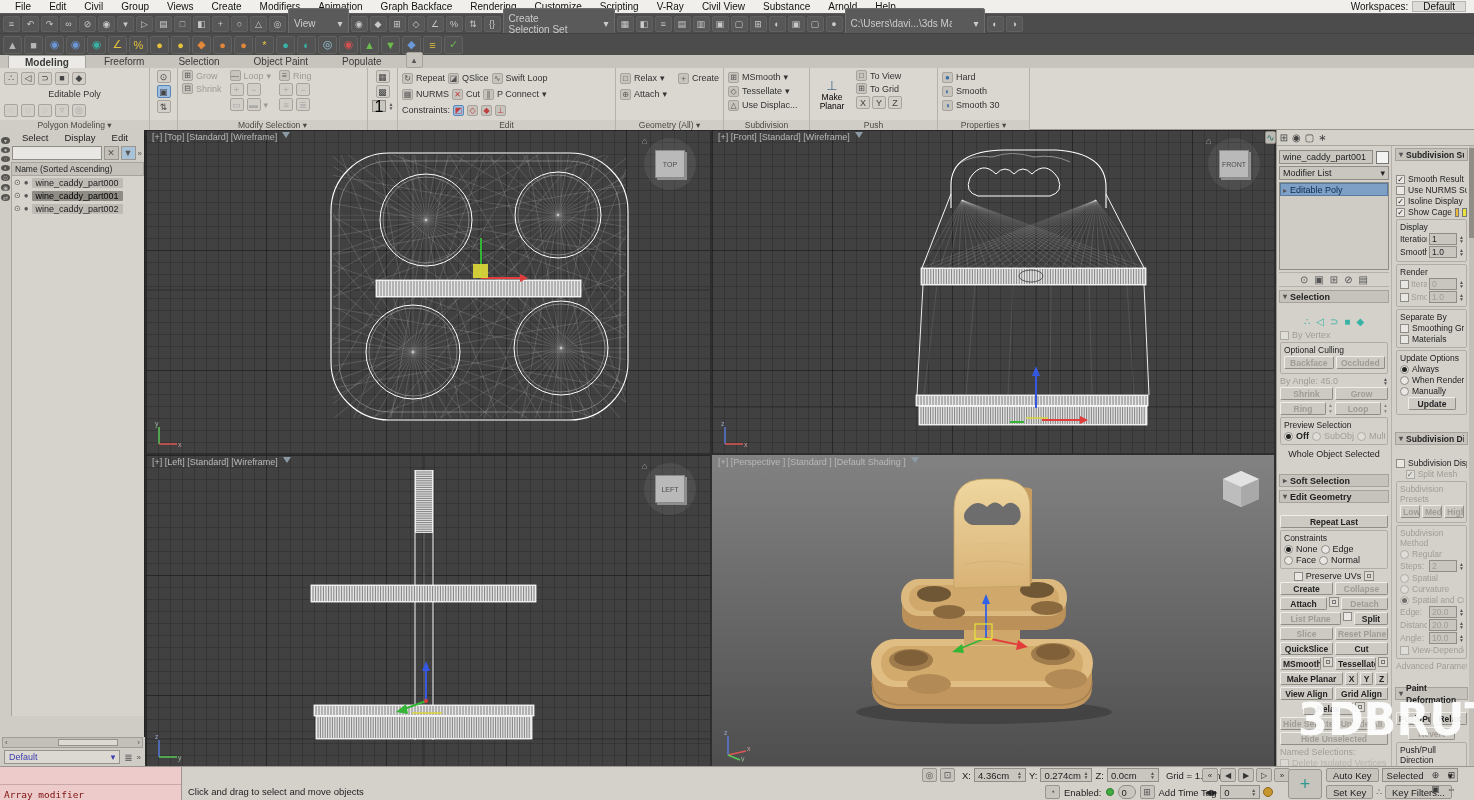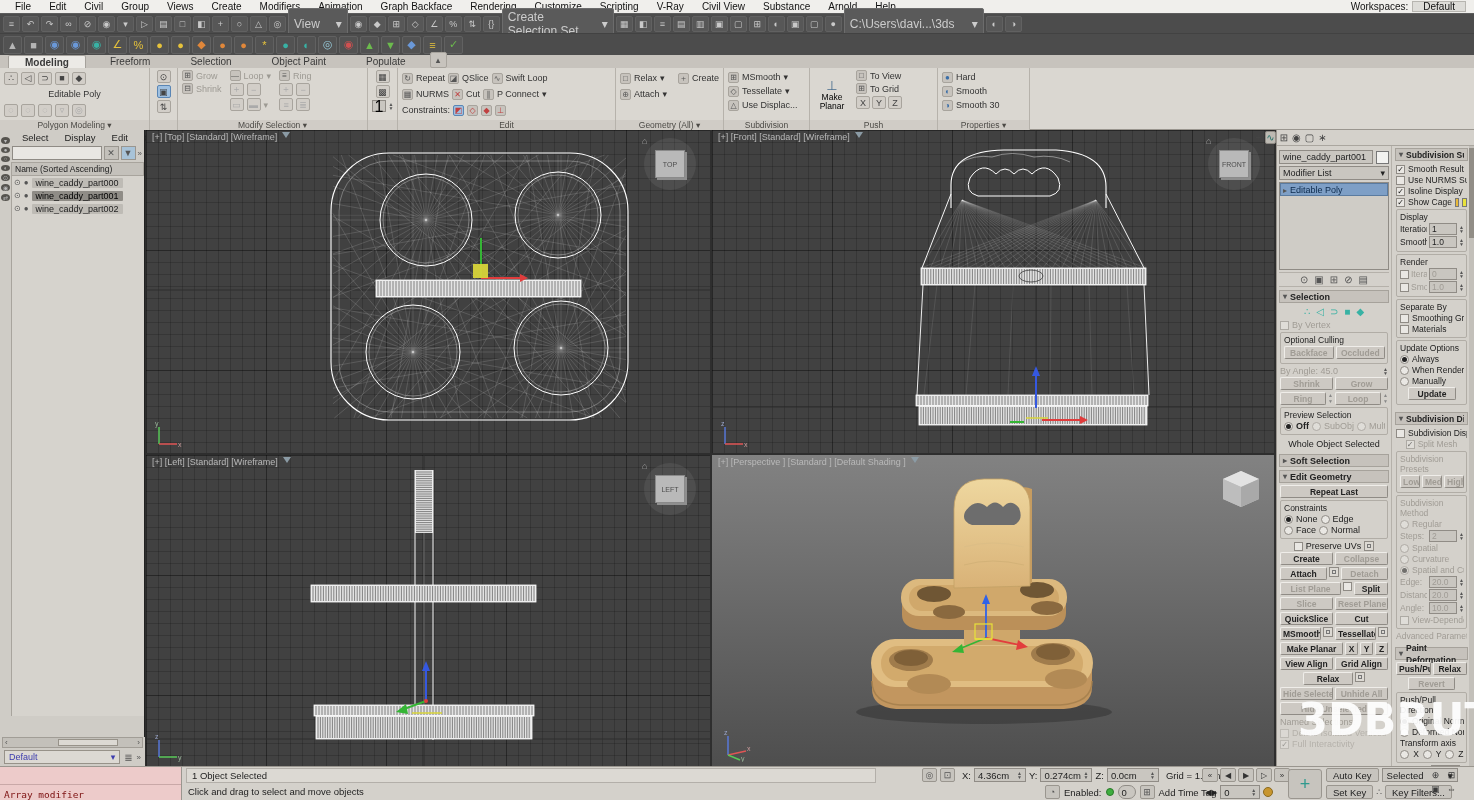--- a/index.html
+++ b/index.html
@@ -9,21 +9,21 @@
 #menubar{position:absolute;left:0;top:0;width:1474px;height:13px;background:#f0efec;display:flex;align-items:center;font-size:10px;color:#111;padding-left:6px;}
 #menubar .mi{padding:0 9px;cursor:default;}
 #menubar .ws{margin-left:auto;display:flex;align-items:center;gap:4px;padding-right:8px;}
 #menubar .wsv{background:#dddcd8;border:1px solid #b7b5b0;padding:0 10px;height:11px;line-height:10px;}
 
 .tbar{position:absolute;left:0;width:1474px;background:#4c4c4c;display:flex;align-items:center;gap:2px;padding:0 3px;}
 #tb1{top:13px;height:20px;border-top:1px solid #5d5d5d;}
 #tb2{top:33px;height:22px;border-top:1px solid #424242;}
 .tbi{min-width:17px;height:16px;border-radius:2px;background:#575757;border:1px solid #616161;color:#c9c9c9;font-size:9px;display:inline-flex;align-items:center;justify-content:center;padding:0 1px;}
 #tb2 .tbi{min-width:19px;height:18px;font-size:11px;background:#525252;}
-.tbfield{height:32px;background:#5a5a5a;border:1px solid #6c6c6c;color:#cccccc;font-size:12px;display:inline-flex;align-items:center;gap:16px;padding:0 5px;border-radius:2px;}
+.tbfield{height:32px;background:#5a5a5a;border:1px solid #6c6c6c;color:#cccccc;font-size:10px;display:inline-flex;align-items:center;gap:22px;padding:0 5px;border-radius:2px;}
 .c-teal{color:#38b2a4;} .c-yel{color:#e6c23b;} .c-org{color:#e0873a;} .c-blu{color:#6a98d8;} .c-grn{color:#6cbb4d;} .c-red{color:#d05050;} .c-gry{color:#b5b5b5;} .c-gry2{color:#9ad0e0;}
 .i-down::before{content:"▾";}
 
 #ribbon{position:absolute;left:0;top:55px;width:1474px;height:75px;background:#dad7d1;border-bottom:1px solid #9a968f;}
 #rtabs{height:13px;display:flex;align-items:flex-end;font-size:10px;color:#3a3a3a;background:#c7c3bd;padding-left:8px;gap:2px;}
 #rtabs .rtab{padding:0 16px;height:13px;line-height:13px;}
 #rtabs .rtab.sel{background:#eceae6;border:1px solid #a5a19b;border-bottom:none;border-radius:2px 2px 0 0;font-weight:bold;}
 #rbody{position:absolute;top:13px;left:0;height:62px;display:flex;}
 .rsec{border-right:1px solid #b6b2ab;display:flex;flex-direction:column;}
 .rsec-c{flex:1;padding:2px 4px;position:relative;}
@@ -84,21 +84,21 @@
 .swatch{width:13px;height:13px;background:#f2f2f0;border:1px solid #777;}
 .ddrow{display:flex;background:#c9c6c0;border:1px solid #8f8b85;height:14px;line-height:13px;padding:0 3px;justify-content:space-between;margin-bottom:2px;}
 #stackbox{background:#cfccc6;border:1px solid #8f8b85;height:88px;margin-bottom:2px;}
 .stackrow{display:flex;align-items:center;gap:3px;background:#7e9fc6;color:#0d2b4d;height:13px;padding:0 2px;border:1px solid #5a7ba0;}
 #stacktools{display:flex;gap:6px;justify-content:center;padding:1px 0;border-top:1px solid #b5b1aa;border-bottom:1px solid #b5b1aa;margin-bottom:3px;}
 #stacktools span{font-size:10px;color:#555;}
 
 .ro{margin-bottom:3px;}
 .ro-h{background:#c6c2bc;border:1px solid #a6a29b;font-weight:bold;font-size:9px;padding:0 3px;height:13px;line-height:12px;display:flex;align-items:center;gap:3px;}
 #cmdr .ro-h{font-size:8.5px;}
-.ro-c{padding:2px 1px;}
+.ro-c{padding:12px 1px;}
 .arr::before{content:"▾";font-size:8px;color:#555;}
 .arr.r::before{content:"▸";}
 .b{display:block;background:#cdc9c3;border:1px solid;border-color:#efede9 #8f8b85 #8f8b85 #efede9;border-radius:2px;font-size:8.5px;text-align:center;height:13px;line-height:12px;color:#222;white-space:nowrap;overflow:hidden;padding:0 2px;}
 .b.dis{color:#a09c95;}
 .brow{display:flex;gap:2px;margin-bottom:2px;}
 .brow .b{flex:1;font-weight:bold;}
 .mini{width:10px;height:10px;border:1px solid #8f8b85;background:#dcd9d3;display:inline-block;position:relative;flex:none !important;}
 .mini::after{content:"";position:absolute;left:2px;top:2px;right:2px;bottom:2px;border:1px solid #777;}
 .cbx{width:9px;height:9px;background:#e9e7e3;border:1px solid #8f8b85;display:inline-flex;align-items:center;justify-content:center;font-size:8px;color:#111;flex:none;}
 .cbx.on::before{content:"✓";}
@@ -248,21 +248,21 @@
         <span class="tbi c-grn">▲</span>
         <span class="tbi c-grn">▼</span>
         <span class="tbi c-blu">◆</span>
         <span class="tbi c-yel">≡</span>
         <span class="tbi c-grn">✓</span>
       </span>
   </div>
 
   <div id="ribbon">
     <div id="rtabs">
-      <span style="display:flex;gap:8px">
+      <span style="display:flex;gap:2px">
           <span class="rtab sel">Modeling</span>
           <span class="rtab">Freeform</span>
           <span class="rtab">Selection</span>
           <span class="rtab">Object Paint</span>
           <span class="rtab">Populate</span>
         </span>
       <span class="tbi" style="background:#c7c3bd;border-color:#a8a49d;color:#555;margin-left:6px">▴</span>
     </div>
     <div id="rbody">
 
@@ -1917,21 +1917,20 @@
       <div id="cmdr-scroll">
           <div class="th"></div>
         </div>
     </div>
   </div>
 
   <div id="status">
     <div id="listener">
       <div class="l2">Array modifier</div>
     </div>
-    <div id="selstat">1 Object Selected</div>
     <div id="prompt">Click and drag to select and move objects</div>
 
     <div class="coord" style="left:922px">
         <span class="sico">◎</span>
         <span class="sico">⊡</span>
       </div>
     <div class="coord" style="left:962px">
       <span>X:</span>
       <span class="cfld">
           <span>4.36cm</span>

